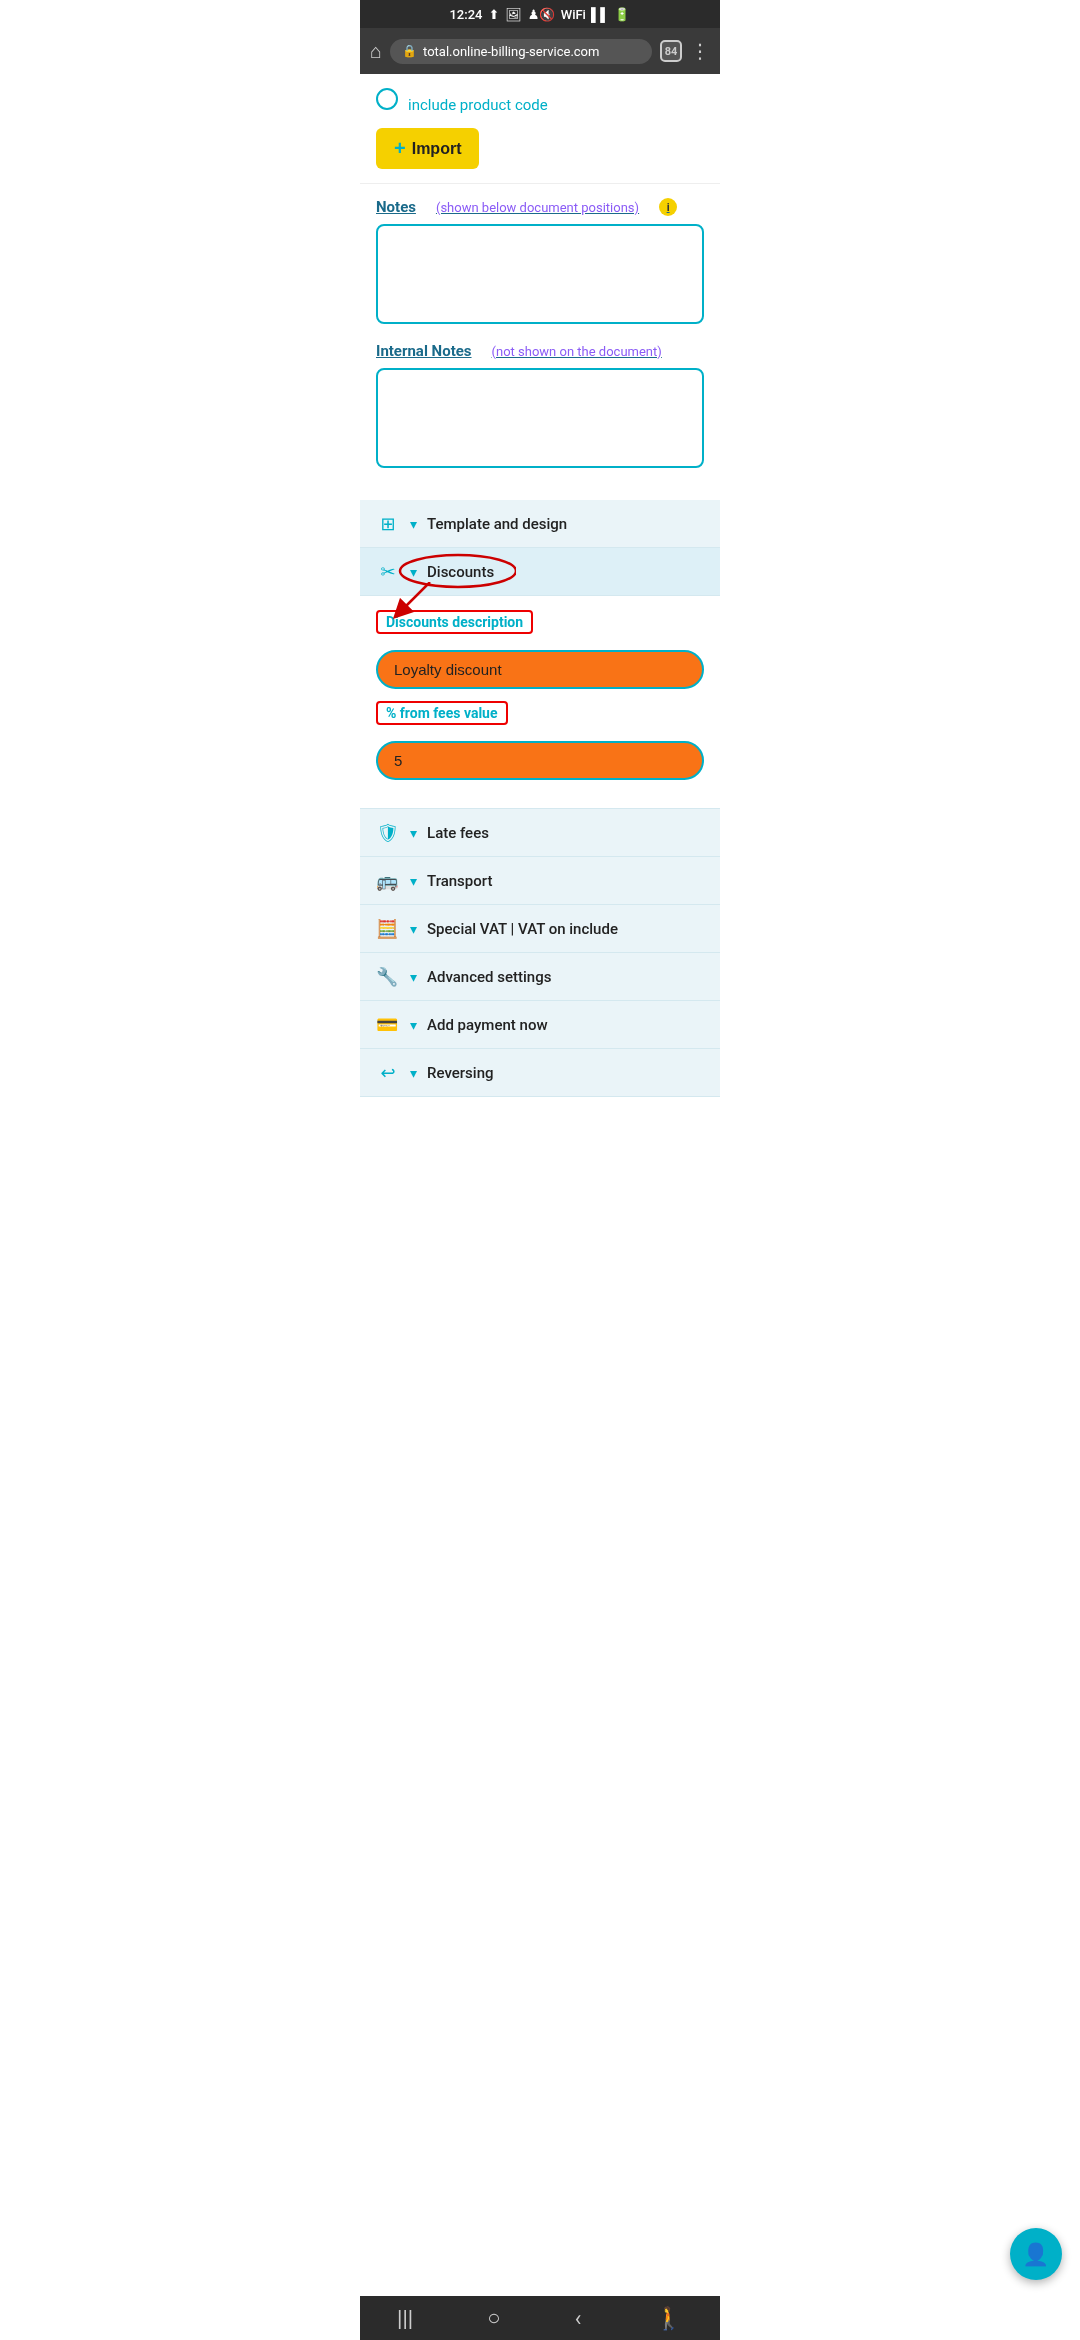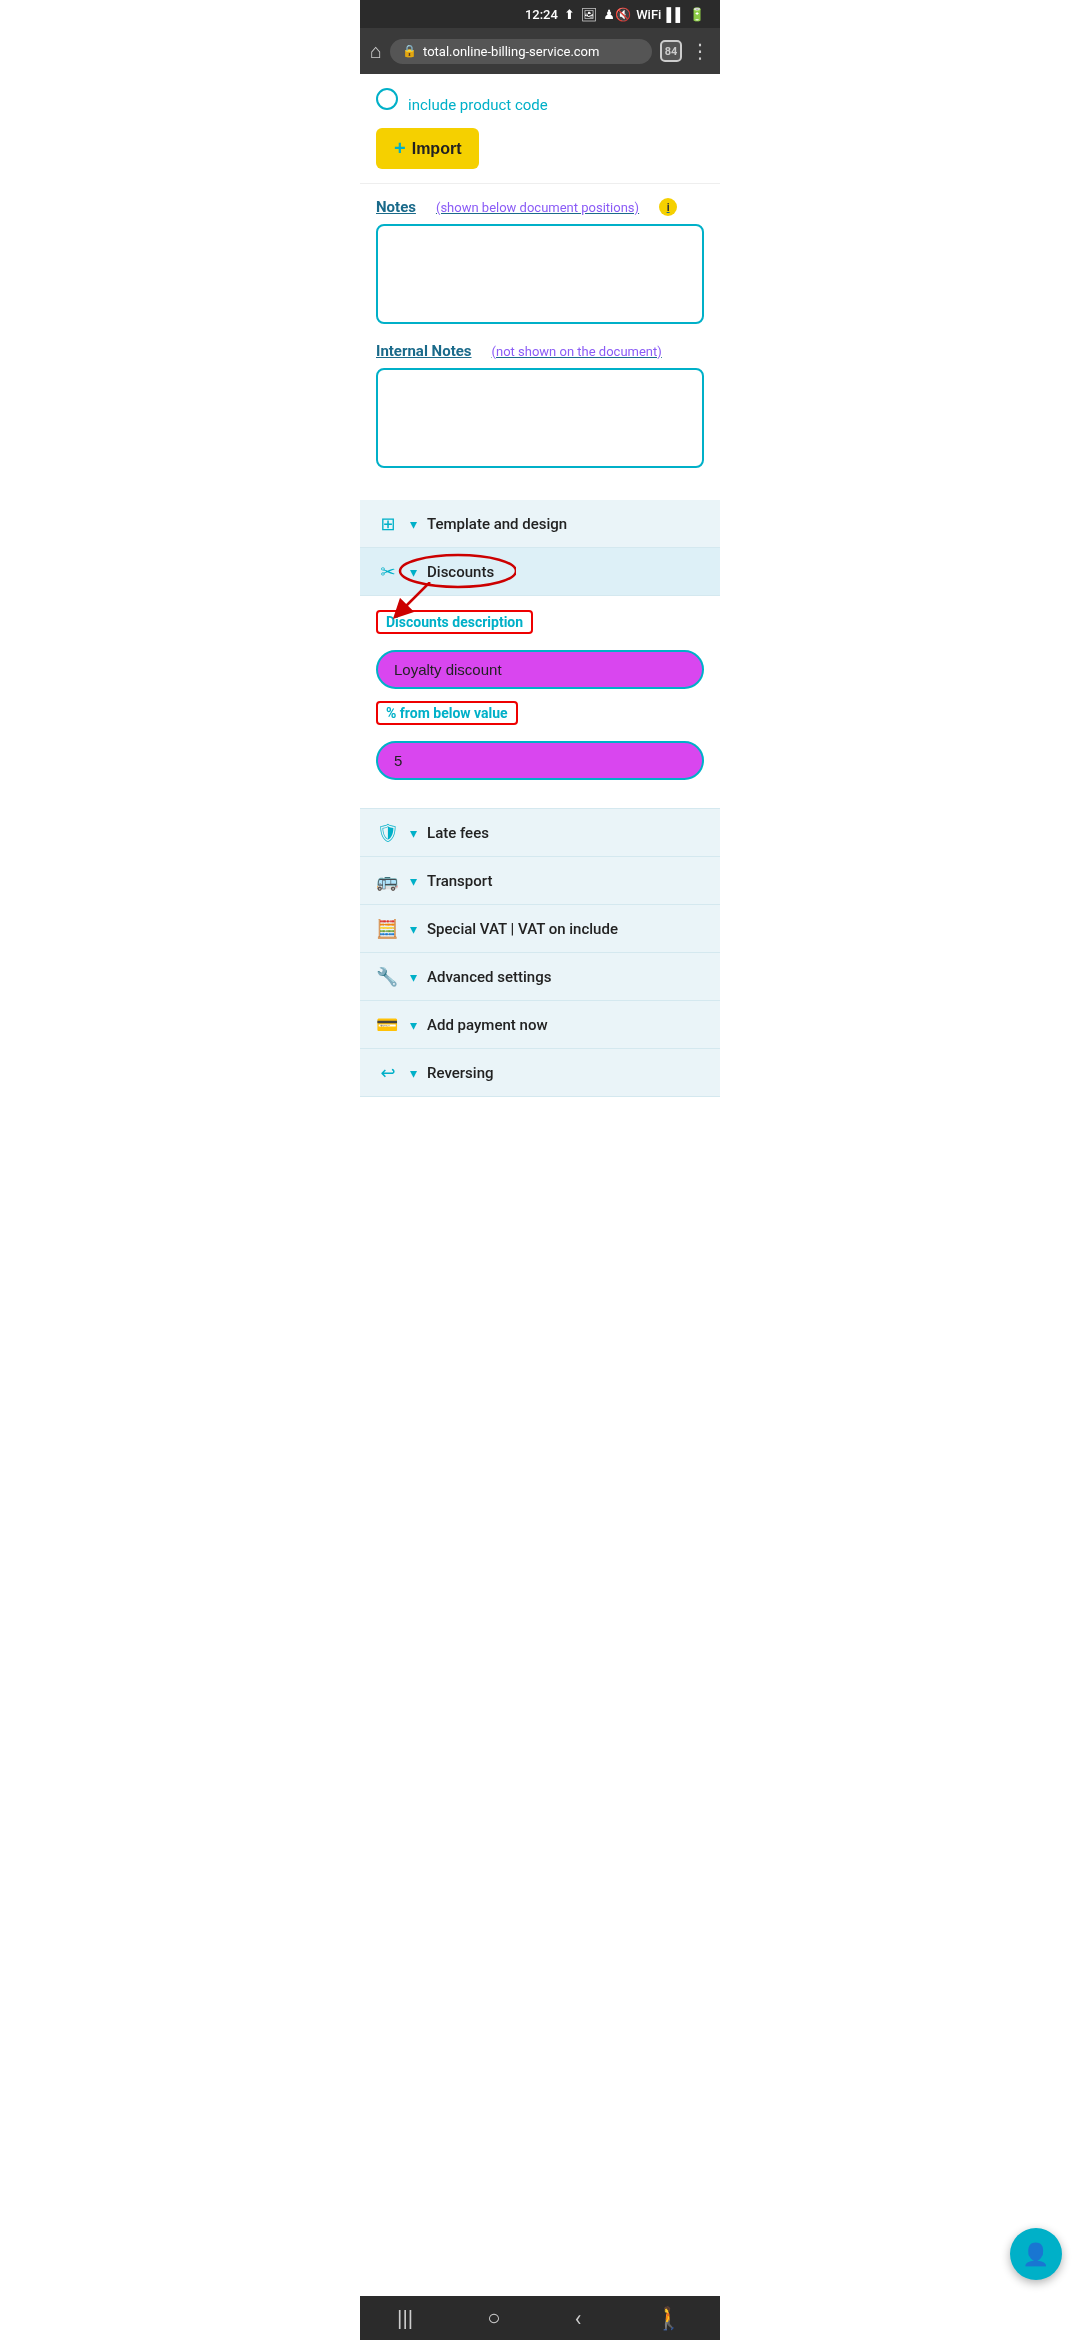--- a/index.html
+++ b/index.html
@@ -13,21 +13,21 @@
       font-size: 15px;
       color: #222;
       overflow-x: hidden;
     }
 
     
     .status-bar {
       background: #2b2b2b;
       color: #fff;
       display: flex;
-      justify-content: flex-end;
+      justify-content: center;
       align-items: center;
       padding: 6px 14px;
       font-size: 13px;
       font-weight: 500;
       height: 28px;
     }
     .status-left { display: flex; align-items: center; gap: 6px; }
     .status-right { display: flex; align-items: center; gap: 5px; }
 
     
@@ -215,21 +215,21 @@
       margin-bottom: 8px;
     }
     .discount-input {
       width: 100%;
       border: 2px solid #00b0c8;
       border-radius: 22px;
       padding: 9px 16px;
       font-size: 15px;
       color: #222;
       outline: none;
-      background: #d946ef;
+      background: #f97316;
       margin-bottom: 12px;
     }
 
     
     .fab {
       position: fixed;
       bottom: 60px;
       right: 18px;
       width: 52px;
       height: 52px;
@@ -356,21 +356,21 @@
 
     <div class="discounts-expanded">
       
       <div style="margin-bottom:8px;">
         <span class="field-label">Discounts description</span>
       </div>
       <input type="text" class="discount-input" value="Loyalty discount" style="">
 
       
       <div style="margin-bottom:8px;">
-        <span class="field-label">% from below value</span>
+        <span class="field-label">% from fees value</span>
       </div>
       <input type="text" class="discount-input" value="5" style="">
     </div>
 
     <div class="section-row">
       <span class="section-icon">🛡</span>
       <span class="section-chevron">▾</span>
       <span class="section-title">Late fees</span>
     </div>
 

